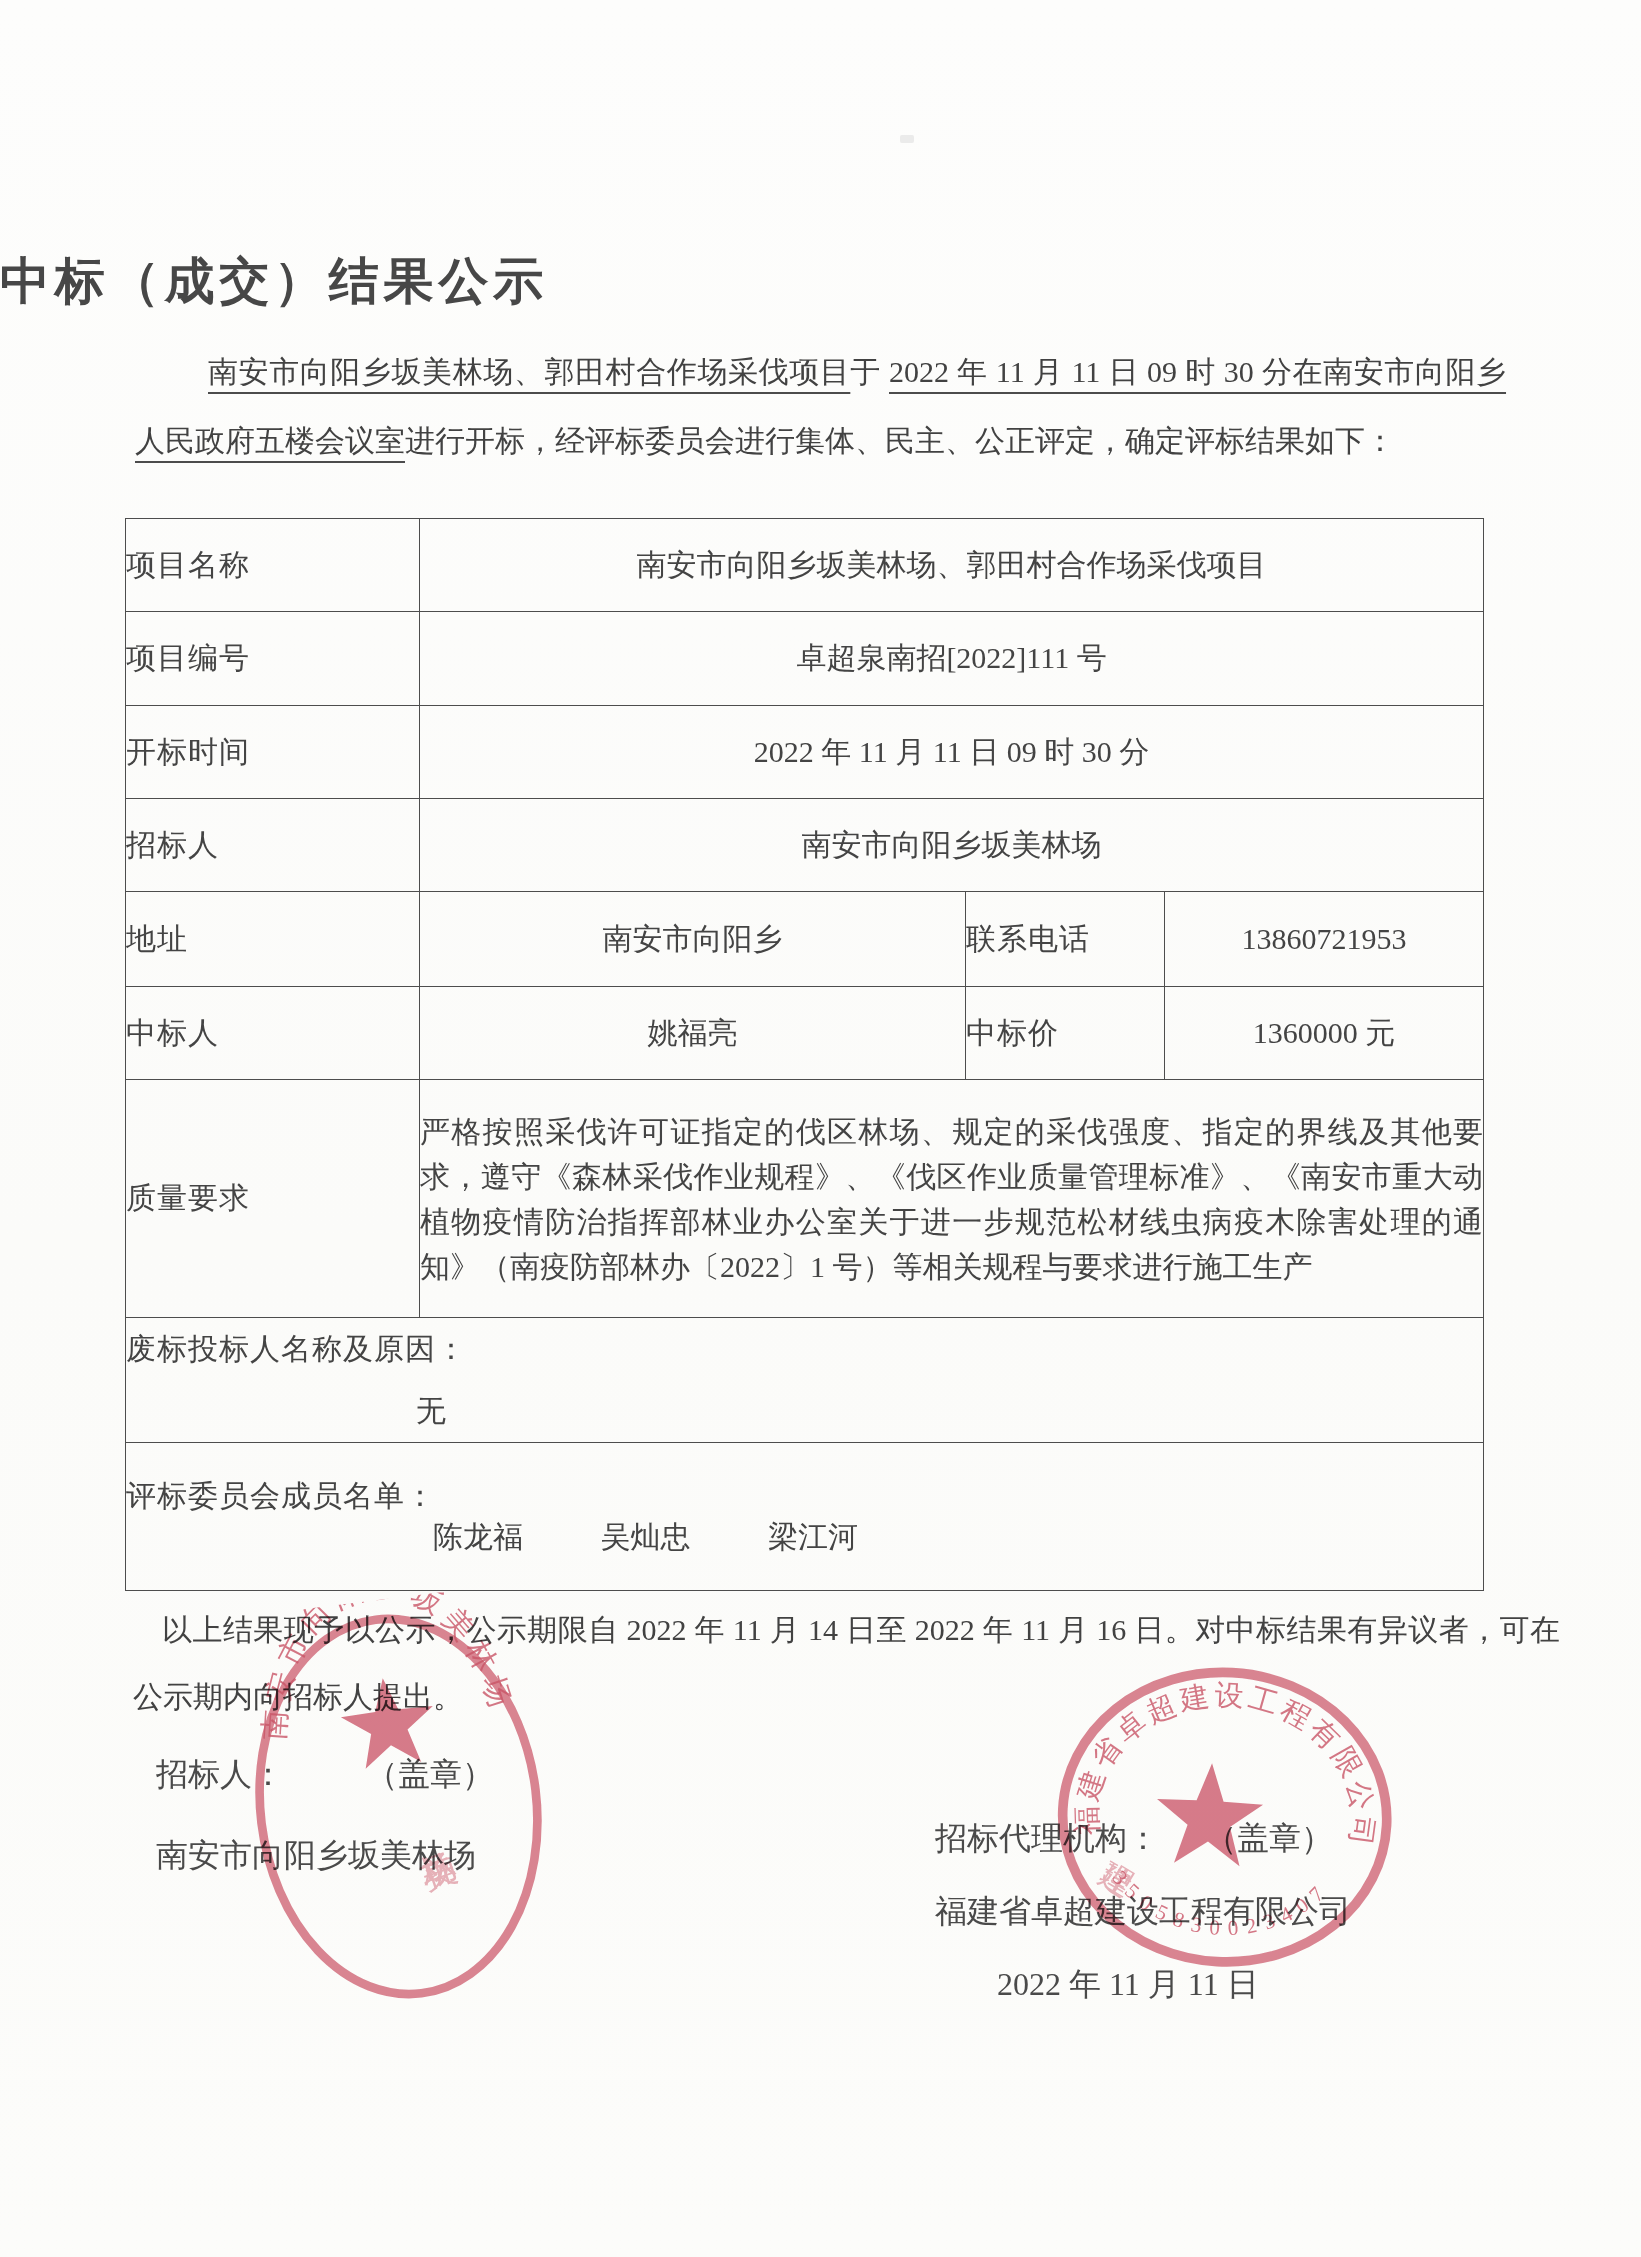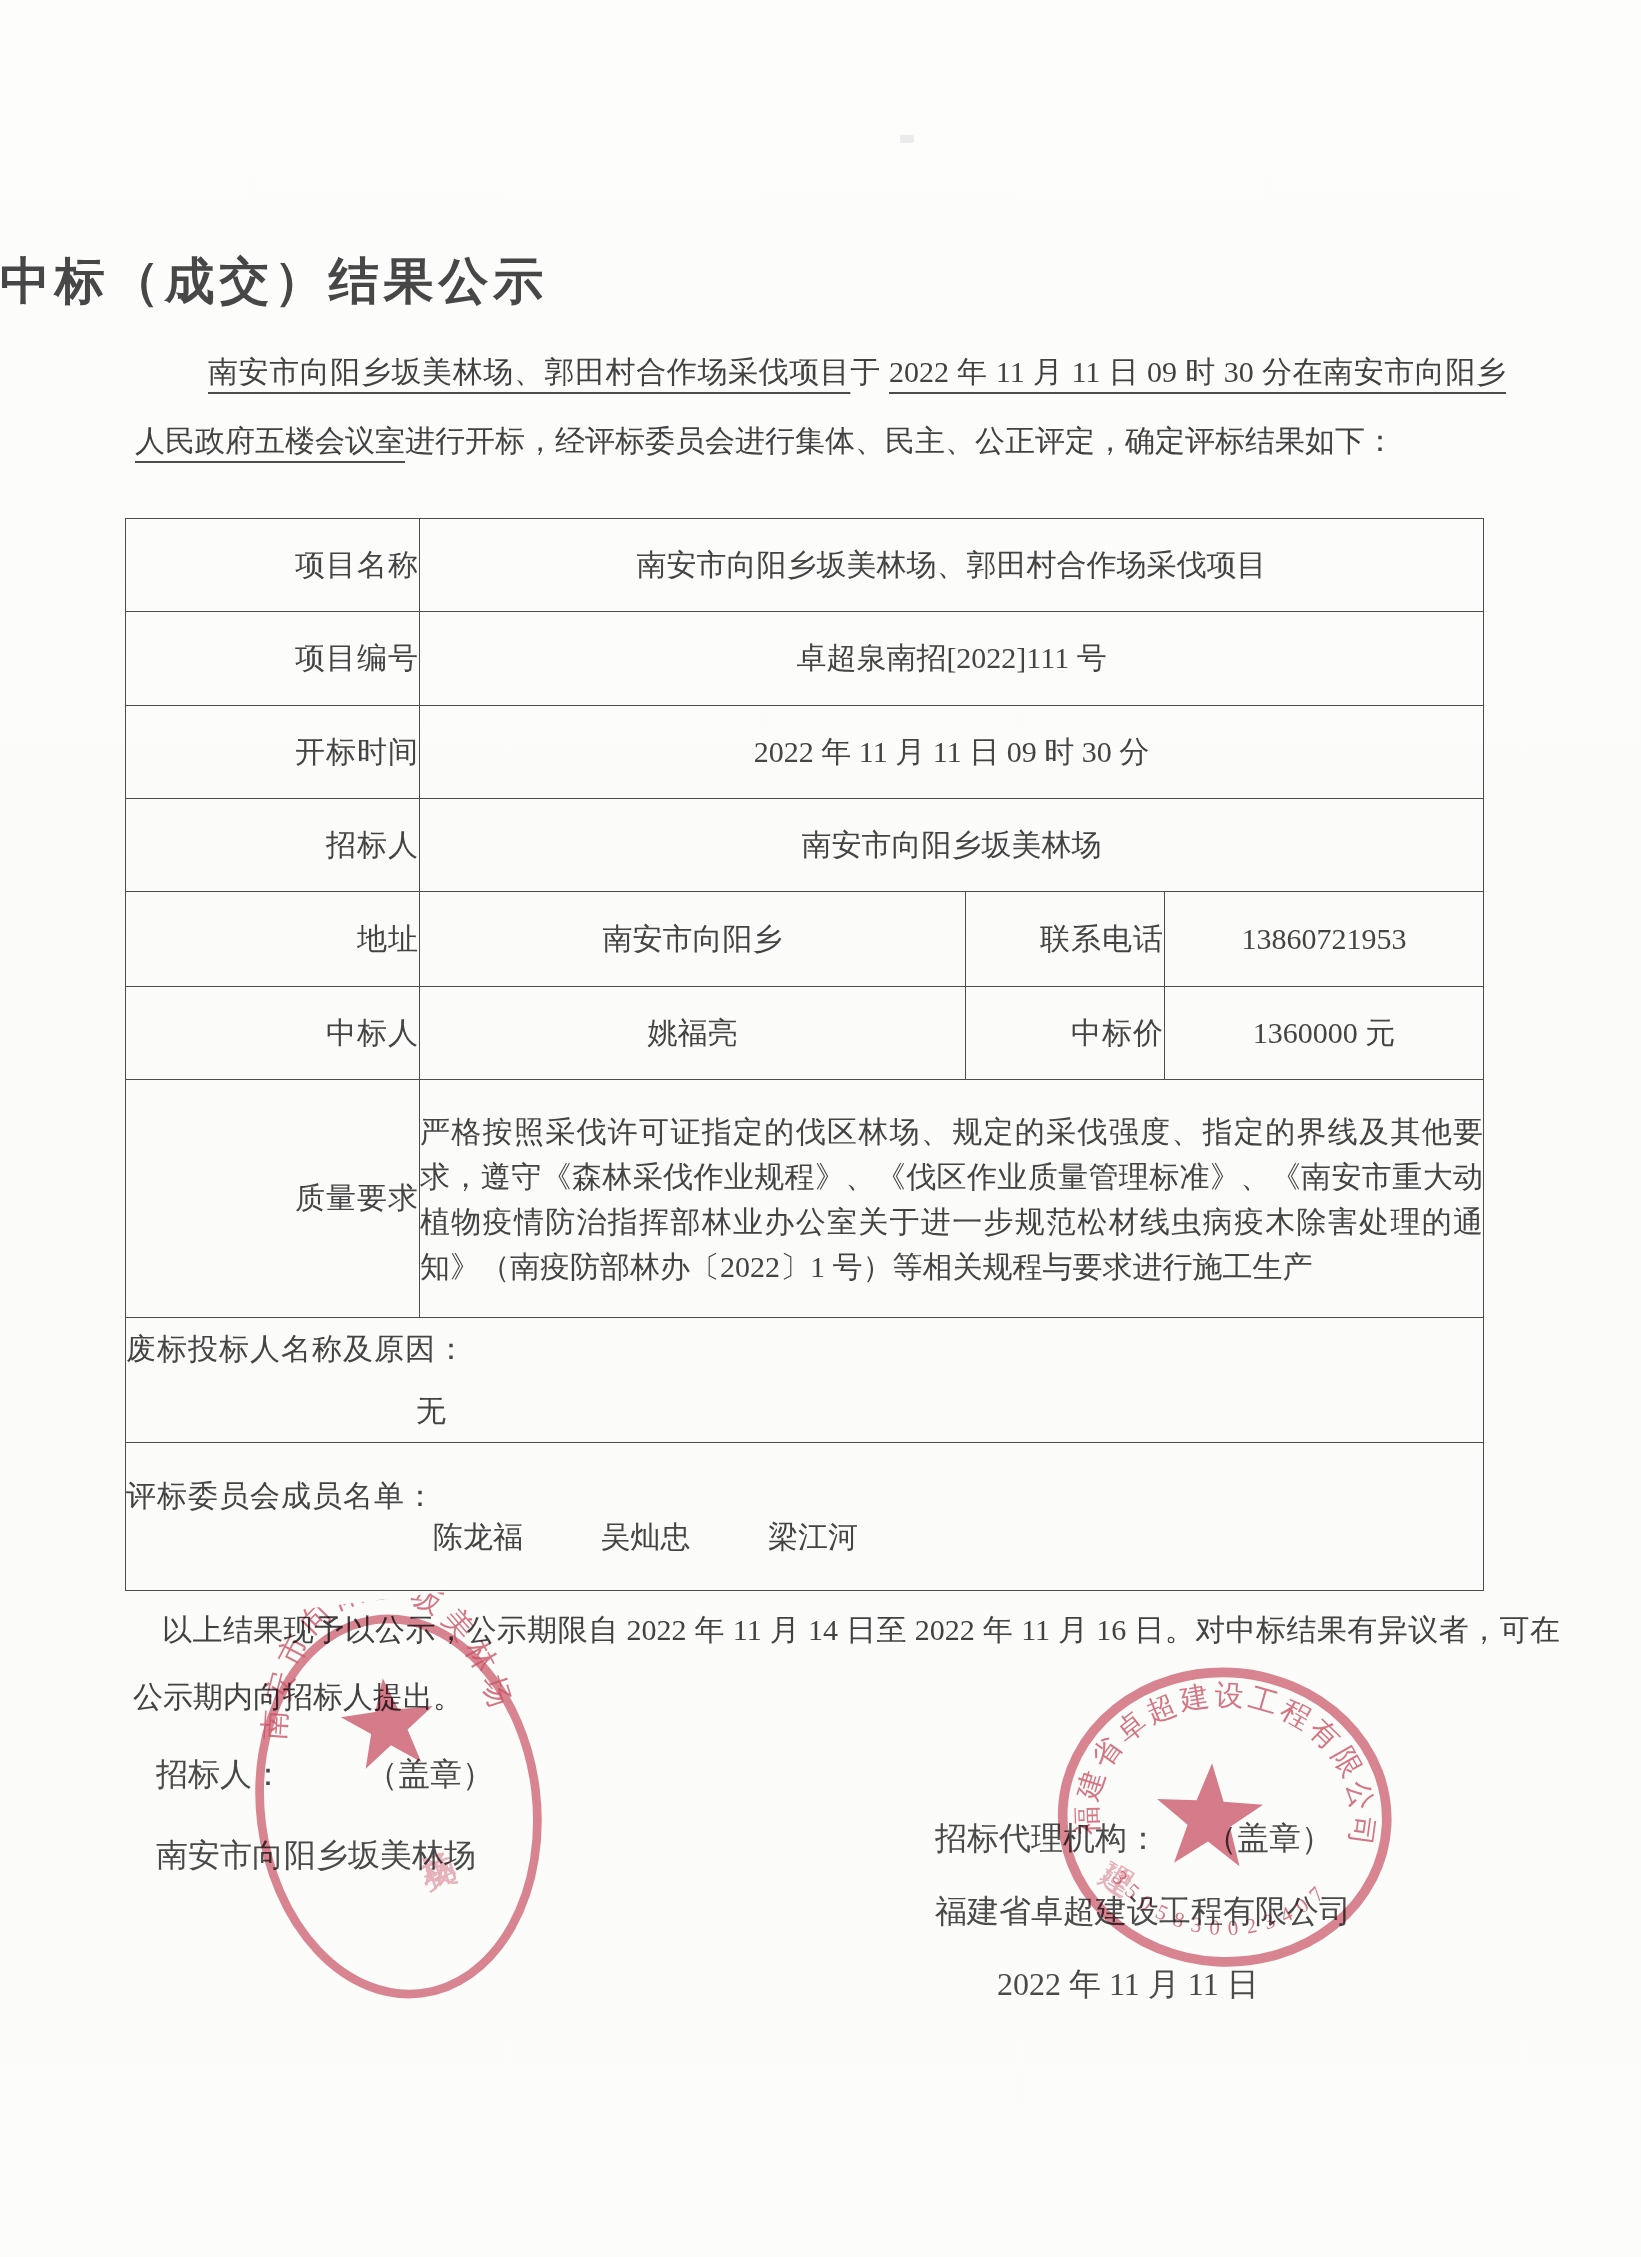--- a/index.html
+++ b/index.html
@@ -31,21 +31,21 @@
   table.result-table{
     position:absolute;top:518px;left:125px;
     width:1358px;border-collapse:collapse;table-layout:fixed;
     font-size:30px;color:#444;
   }
   table.result-table td{
     border:1.9px solid #4d4d4d;
     padding:0;
     vertical-align:middle;
   }
-  td.lbl{text-align:right;letter-spacing:1px;}
+  td.lbl{text-align:left;letter-spacing:1px;}
   td.val{text-align:center;}
   td.quality{
     text-align:justify;vertical-align:middle;
     padding:9.7px 15.4px 9.7px 19.3px;line-height:45px;
   }
   td.free{vertical-align:top;padding:17.4px 13.5px 7.7px 11.6px;}
   .free-label{text-align:left;letter-spacing:1px;}
   .free-value{margin-left:290px;margin-top:21px;}
   .free-names{margin-left:307px;}
   .free-names span{margin-right:70px;}

